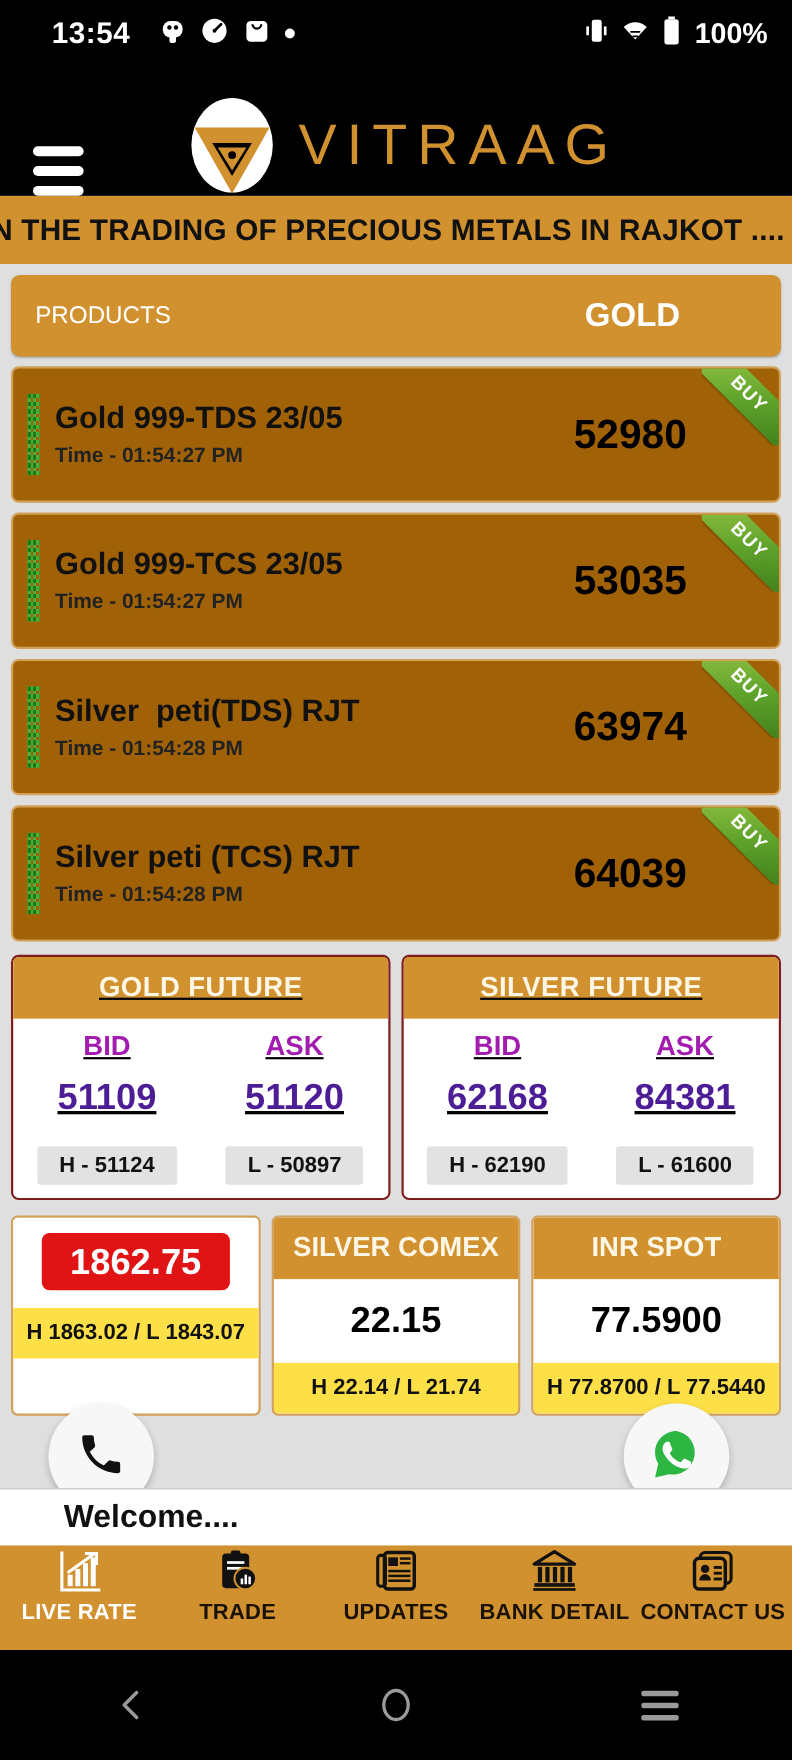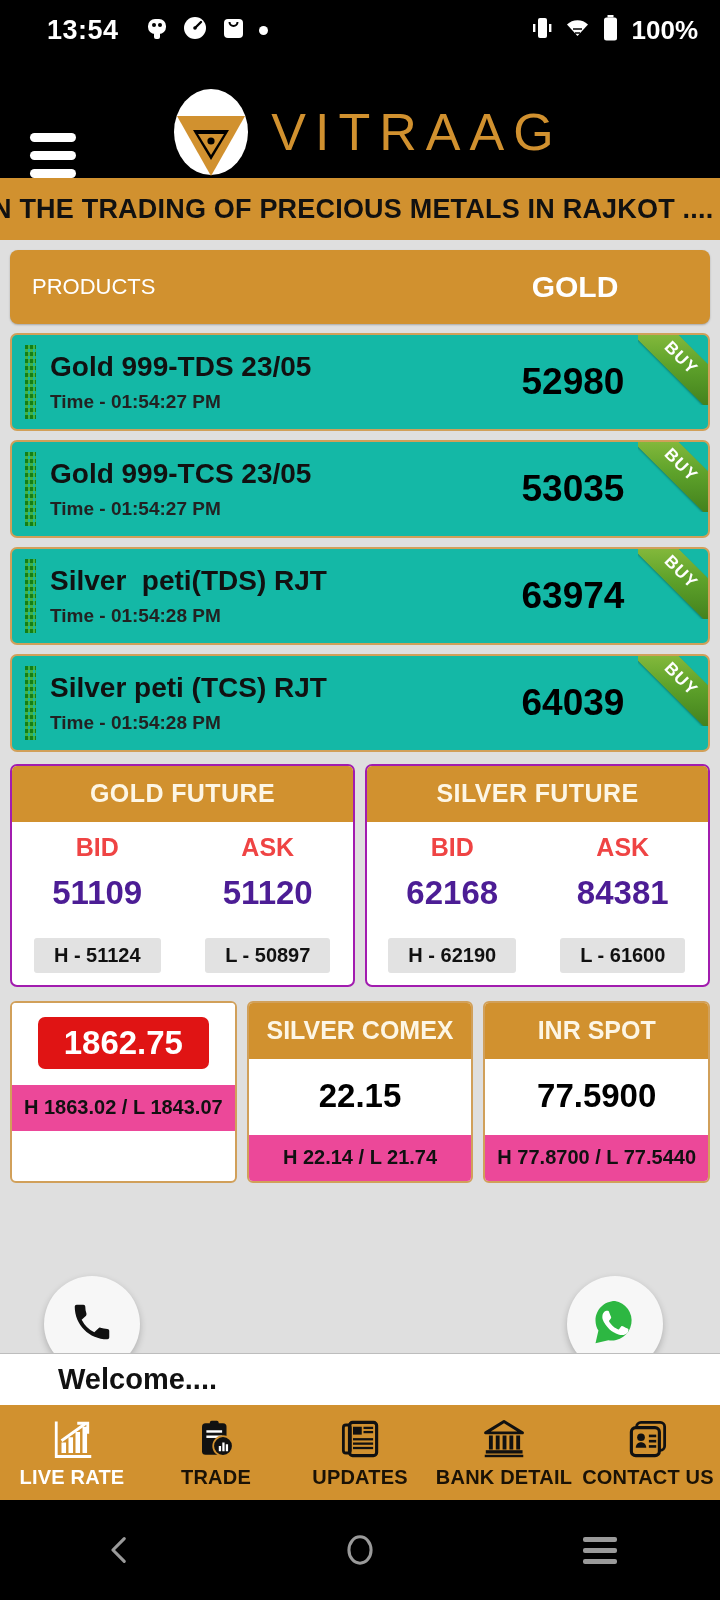--- a/index.html
+++ b/index.html
@@ -136,22 +136,22 @@
     font-weight: 700;
     margin-left: auto;
     width: 270px;
     text-align: center;
   }
 
   
   .rate-row {
     position: relative;
     margin-top: 9px;
-    height: 98px;
-    background: #14b8a6;
+    height: 124px;
+    background: #a16207;
     border: 2px solid #d1a05a;
     border-radius: 7px;
     display: flex;
     align-items: center;
     overflow: hidden;
   }
   .dots-bar {
     width: 11px;
     height: 74px;
     margin-left: 13px;
@@ -213,24 +213,25 @@
   }
 
   
   .future-wrap {
     display: flex;
     gap: 10px;
     margin-top: 12px;
   }
   .future-card {
     flex: 1;
-    border: 2px solid #a21caf;
+    border: 2px solid #7f1d1d;
     border-radius: 7px;
     background: #fff;
     overflow: hidden;
+    text-decoration: underline;
   }
   .future-title {
     background: #d1912f;
     color: #fdf6e5;
     font-size: 25px;
     font-weight: 700;
     text-align: center;
     padding: 13px 0 14px;
     letter-spacing: .4px;
   }
@@ -240,21 +241,21 @@
   .fb-row {
     display: flex;
   }
   .fb-col {
     flex: 1;
     text-align: center;
   }
   .fb-label {
     font-size: 25px;
     font-weight: 700;
-    color: #ef4444;
+    color: #a21caf;
     padding-bottom: 12px;
   }
   .fb-val {
     font-size: 33px;
     font-weight: 700;
     color: #4c1d95;
     padding-bottom: 26px;
   }
   .fb-hl {
     display: inline-block;
@@ -299,21 +300,21 @@
     display: inline-block;
     padding: 4px 10px;
   }
   .comex-value.down span {
     background: #e01414;
     color: #fff;
     border-radius: 7px;
     padding: 7px 26px;
   }
   .comex-hl {
-    background: #ec4899;
+    background: #fde047;
     text-align: center;
     font-size: 20px;
     font-weight: 700;
     color: #111;
     padding: 11px 12px 12px;
   }
 
   
   .fab {
     position: absolute;
@@ -349,21 +350,20 @@
   }
 
   
   .bottomnav {
     position: absolute;
     left: 0; right: 0;
     top: 1405px;
     height: 95px;
     background: #d1912f;
     display: flex;
-    align-items: center;
   }
   .nav-item {
     flex: 1;
     display: flex;
     flex-direction: column;
     align-items: center;
     gap: 4px;
     cursor: pointer;
   }
   .nav-icon { height: 46px; display: flex; align-items: center; }

